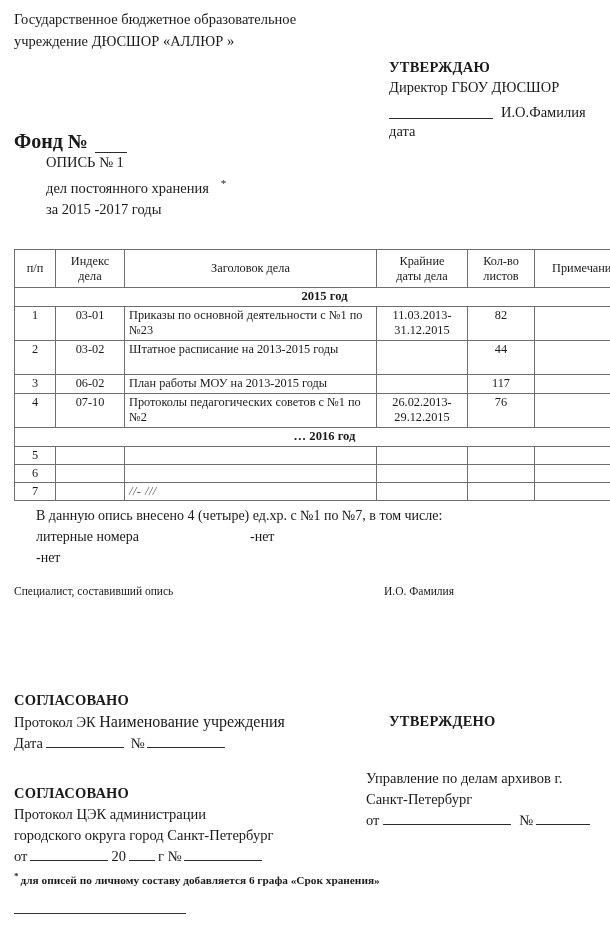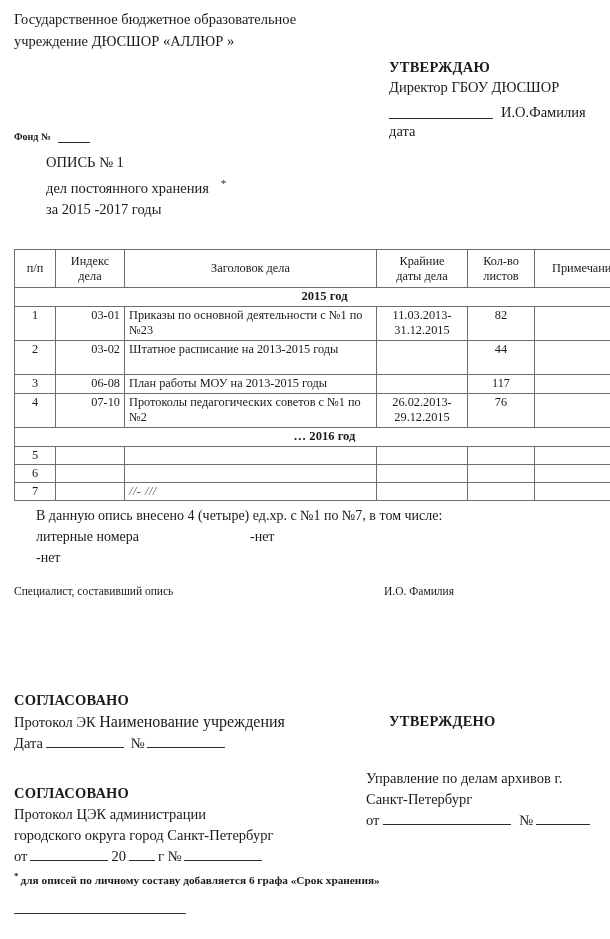--- a/index.html
+++ b/index.html
@@ -62,24 +62,24 @@
   .sig-caption {
     margin-top: 2px;
     font-size: 14.5px;
   }
 
   
   .fund-line {
     position: absolute;
     left: 14px;
     top: 130px;
-    font-size: 10px;
+    font-size: 20px;
     font-weight: bold;
     display: flex;
-    align-items: center;
+    align-items: flex-end;
     gap: 7px;
   }
   .blank-sm {
     display: inline-block;
     width: 32px;
     border-bottom: 1.4px solid #2b2b2b;
     height: 12px;
   }
 
   .opis-title {
@@ -113,21 +113,21 @@
     font-weight: normal;
   }
   .inv-table thead th {
     text-align: center;
     vertical-align: middle;
     padding: 2px 3px;
     line-height: 15px;
     height: 33px;
   }
   .c-num   { width: 34px;  text-align: center; }
-  .c-index { width: 62px;  text-align: right; }
+  .c-index { width: 62px;  text-align: center; }
   .c-title { width: 245px; text-align: left; }
   .c-dates { width: 84px;  text-align: center; }
   .c-sheets{ width: 60px;  text-align: center; }
   .c-note  { width: 93px;  text-align: center; }
 
   .year-row td {
     text-align: center;
     font-weight: bold;
     font-size: 12.6px;
     padding: 1px 4px;
@@ -324,21 +324,21 @@
         <td class="c-num">2</td>
         <td class="c-index">03-02</td>
         <td class="c-title">Штатное расписание на 2013-2015 годы</td>
         <td class="c-dates"></td>
         <td class="c-sheets">44</td>
         <td class="c-note"></td>
       </tr>
 
       <tr class="data-row row-short">
         <td class="c-num">3</td>
-        <td class="c-index">06-08</td>
+        <td class="c-index">06-02</td>
         <td class="c-title">План работы МОУ на 2013-2015 годы</td>
         <td class="c-dates"></td>
         <td class="c-sheets">117</td>
         <td class="c-note"></td>
       </tr>
 
       <tr class="data-row row-tall">
         <td class="c-num">4</td>
         <td class="c-index">07-10</td>
         <td class="c-title">Протоколы педагогических советов с №1 по №2</td>

